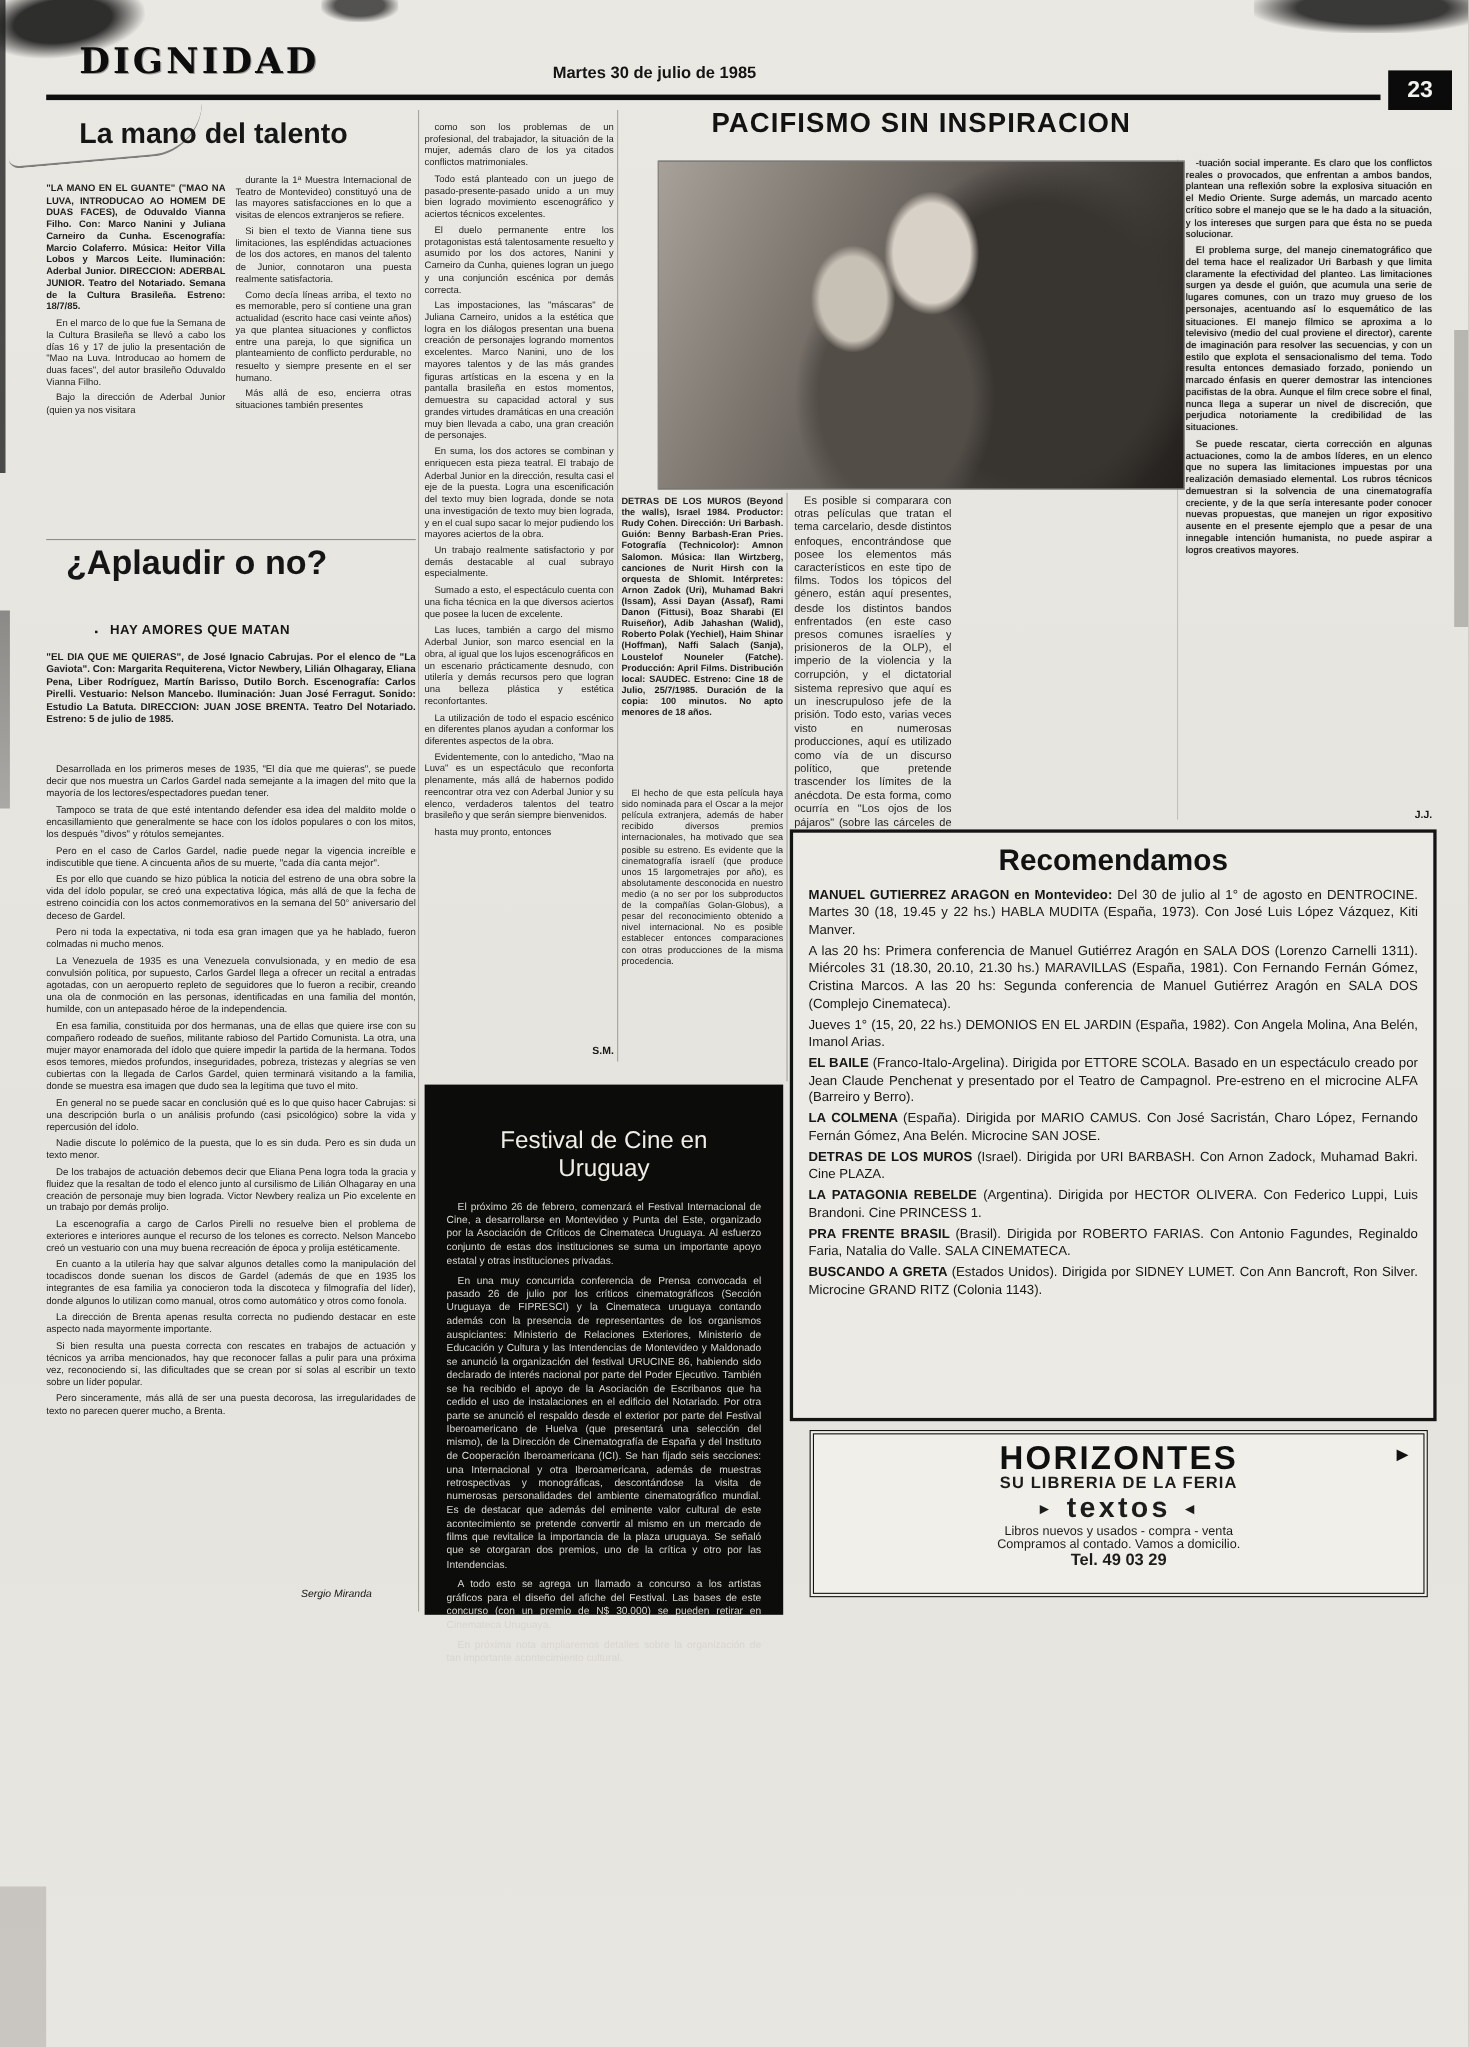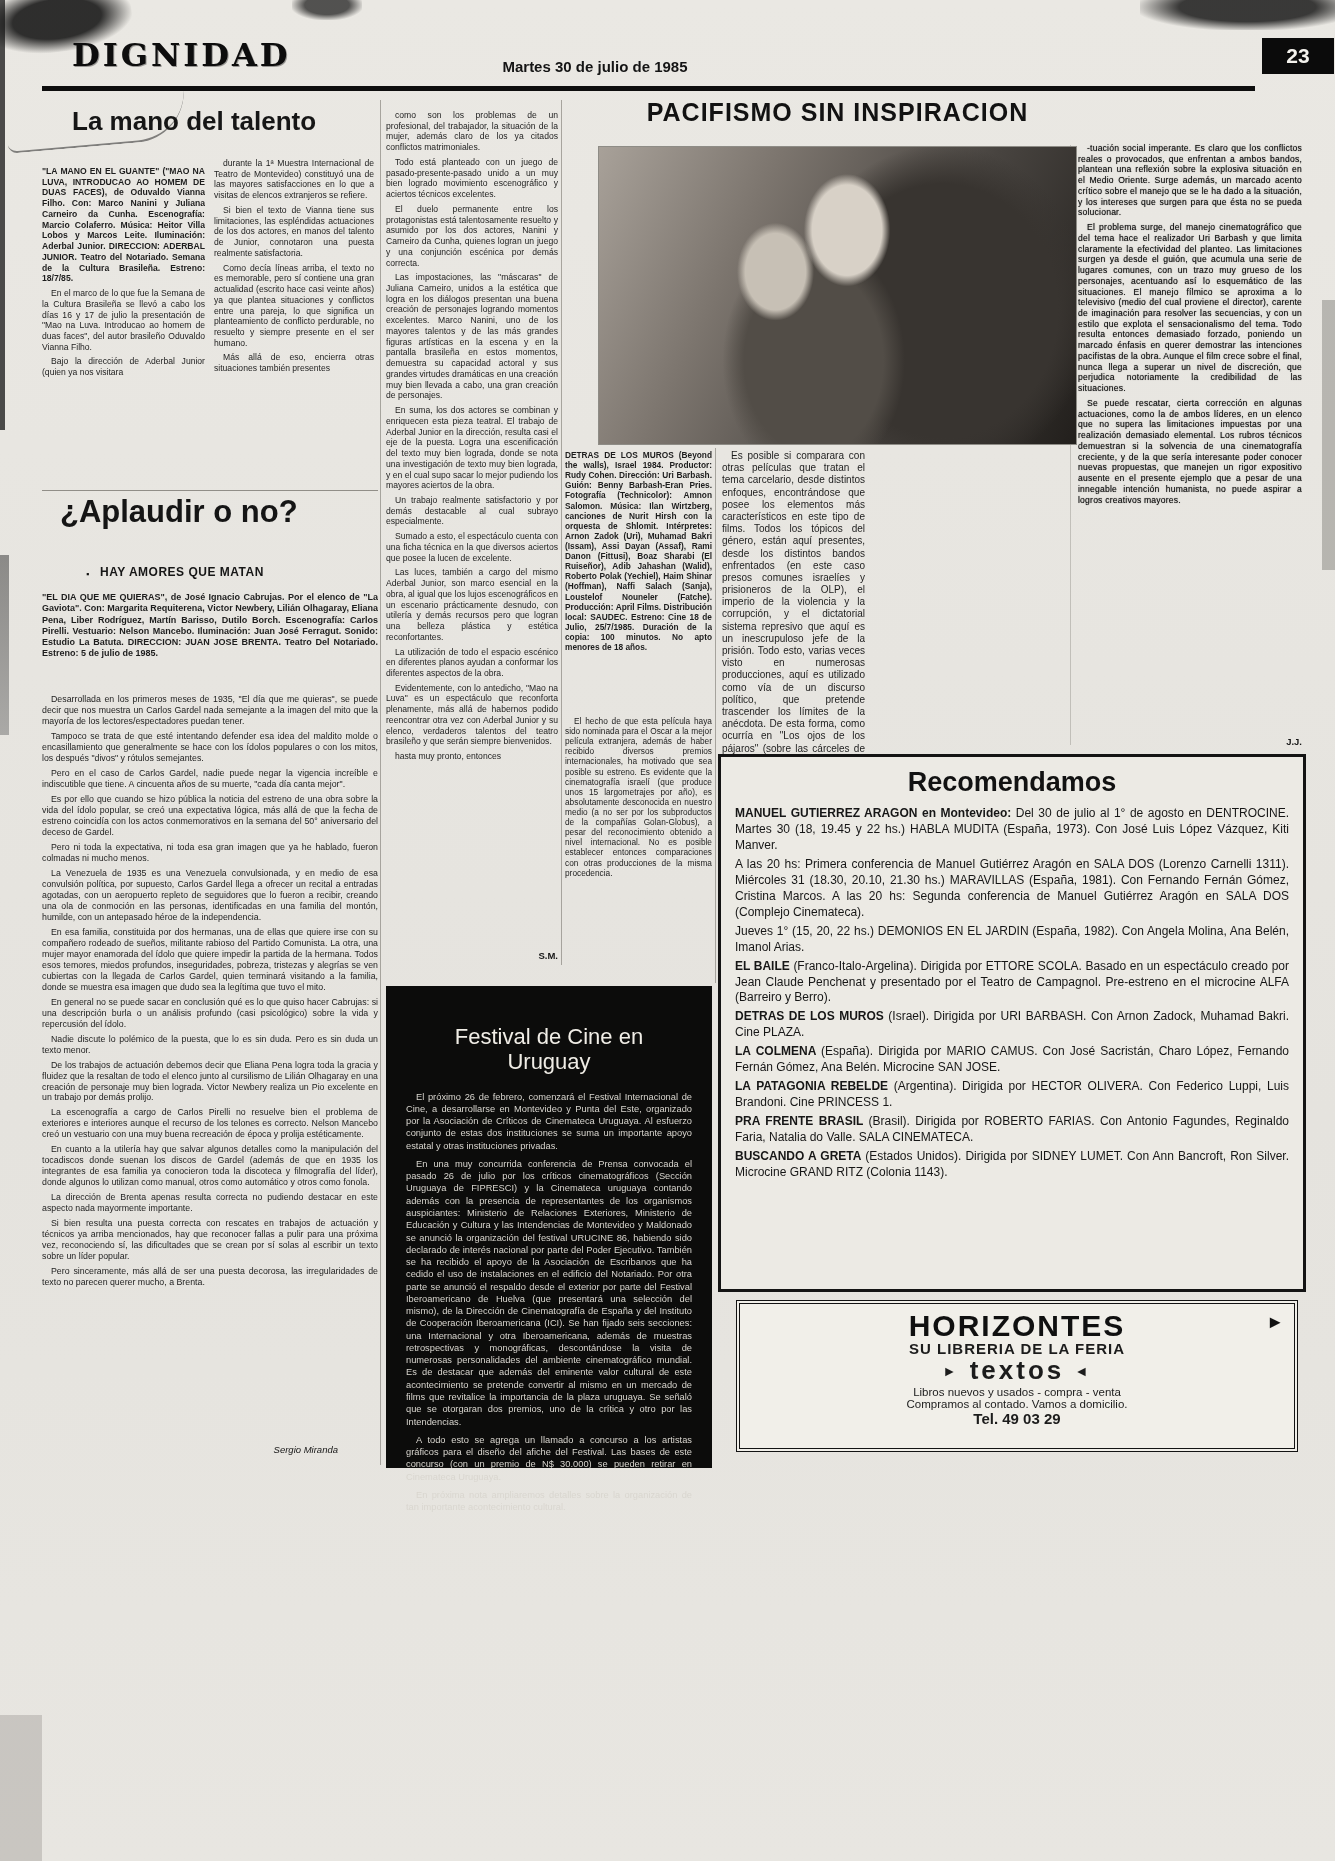--- a/index.html
+++ b/index.html
@@ -24,21 +24,21 @@
   .masthead{
     position:absolute;left:44px;top:36px;
     font-family:"DejaVu Serif","Liberation Serif",serif;
     font-weight:bold;font-size:32px;letter-spacing:3px;color:#0d0d0d;
     text-shadow:1px 1px 0 rgba(0,0,0,.35);
     margin-left:28px;
   }
   .masthead-rule{position:absolute;left:42px;top:86px;width:1213px;height:5px;background:#0e0e0e;}
   .dateline{position:absolute;left:430px;top:58px;width:330px;text-align:center;font-size:15px;font-weight:bold;color:#141414;}
   .pagenum{
-    position:absolute;left:1262px;top:38px;width:72px;height:36px;background:#0b0b0b;color:#f4f2ed;
+    position:absolute;left:1262px;top:64px;width:58px;height:36px;background:#0b0b0b;color:#f4f2ed;
     display:flex;align-items:center;justify-content:center;font-size:21px;font-weight:bold;
   }
 
   
   .col{position:absolute;font-size:8.6px;line-height:1.25;text-align:justify;color:#1d1d1d;overflow:hidden;}
   .col p{margin:0 0 4px;text-indent:9px;}
   .credits{font-weight:bold;}
   .credits p{text-indent:0;}
   .sig{position:absolute;font-size:9.5px;font-weight:bold;text-align:right;color:#161616;}
 
@@ -211,22 +211,22 @@
   </div>
   <div class="sig" style="left:1078px;top:736px;width:224px;">J.J.</div>
 
   <div class="recomendamos">
     <div class="recomendamos-title">Recomendamos</div>
     <div class="recomendamos-items">
         <p><b>MANUEL GUTIERREZ ARAGON en Montevideo: </b>Del 30 de julio al 1° de agosto en DENTROCINE. Martes 30 (18, 19.45 y 22 hs.) HABLA MUDITA (España, 1973). Con José Luis López Vázquez, Kiti Manver.</p>
         <p>A las 20 hs: Primera conferencia de Manuel Gutiérrez Aragón en SALA DOS (Lorenzo Carnelli 1311). Miércoles 31 (18.30, 20.10, 21.30 hs.) MARAVILLAS (España, 1981). Con Fernando Fernán Gómez, Cristina Marcos. A las 20 hs: Segunda conferencia de Manuel Gutiérrez Aragón en SALA DOS (Complejo Cinemateca).</p>
         <p>Jueves 1° (15, 20, 22 hs.) DEMONIOS EN EL JARDIN (España, 1982). Con Angela Molina, Ana Belén, Imanol Arias.</p>
         <p><b>EL BAILE </b>(Franco-Italo-Argelina). Dirigida por ETTORE SCOLA. Basado en un espectáculo creado por Jean Claude Penchenat y presentado por el Teatro de Campagnol. Pre-estreno en el microcine ALFA (Barreiro y Berro).</p>
+        <p><b>LA COLMENA </b>(España). Dirigida por MARIO CAMUS. Con José Sacristán, Charo López, Fernando Fernán Gómez, Ana Belén. Microcine SAN JOSE.</p>
         <p><b>DETRAS DE LOS MUROS </b>(Israel). Dirigida por URI BARBASH. Con Arnon Zadock, Muhamad Bakri. Cine PLAZA.</p>
-        <p><b>LA COLMENA </b>(España). Dirigida por MARIO CAMUS. Con José Sacristán, Charo López, Fernando Fernán Gómez, Ana Belén. Microcine SAN JOSE.</p>
         <p><b>LA PATAGONIA REBELDE </b>(Argentina). Dirigida por HECTOR OLIVERA. Con Federico Luppi, Luis Brandoni. Cine PRINCESS 1.</p>
         <p><b>PRA FRENTE BRASIL </b>(Brasil). Dirigida por ROBERTO FARIAS. Con Antonio Fagundes, Reginaldo Faria, Natalia do Valle. SALA CINEMATECA.</p>
         <p><b>BUSCANDO A GRETA </b>(Estados Unidos). Dirigida por SIDNEY LUMET. Con Ann Bancroft, Ron Silver. Microcine GRAND RITZ (Colonia 1143).</p>
       </div>
   </div>
 
   <div class="festival">
     <div class="festival-title">Festival de Cine en Uruguay</div>
     <div class="festival-body">
         <p>El próximo 26 de febrero, comenzará el Festival Internacional de Cine, a desarrollarse en Montevideo y Punta del Este, organizado por la Asociación de Críticos de Cinemateca Uruguaya. Al esfuerzo conjunto de estas dos instituciones se suma un importante apoyo estatal y otras instituciones privadas.</p>

